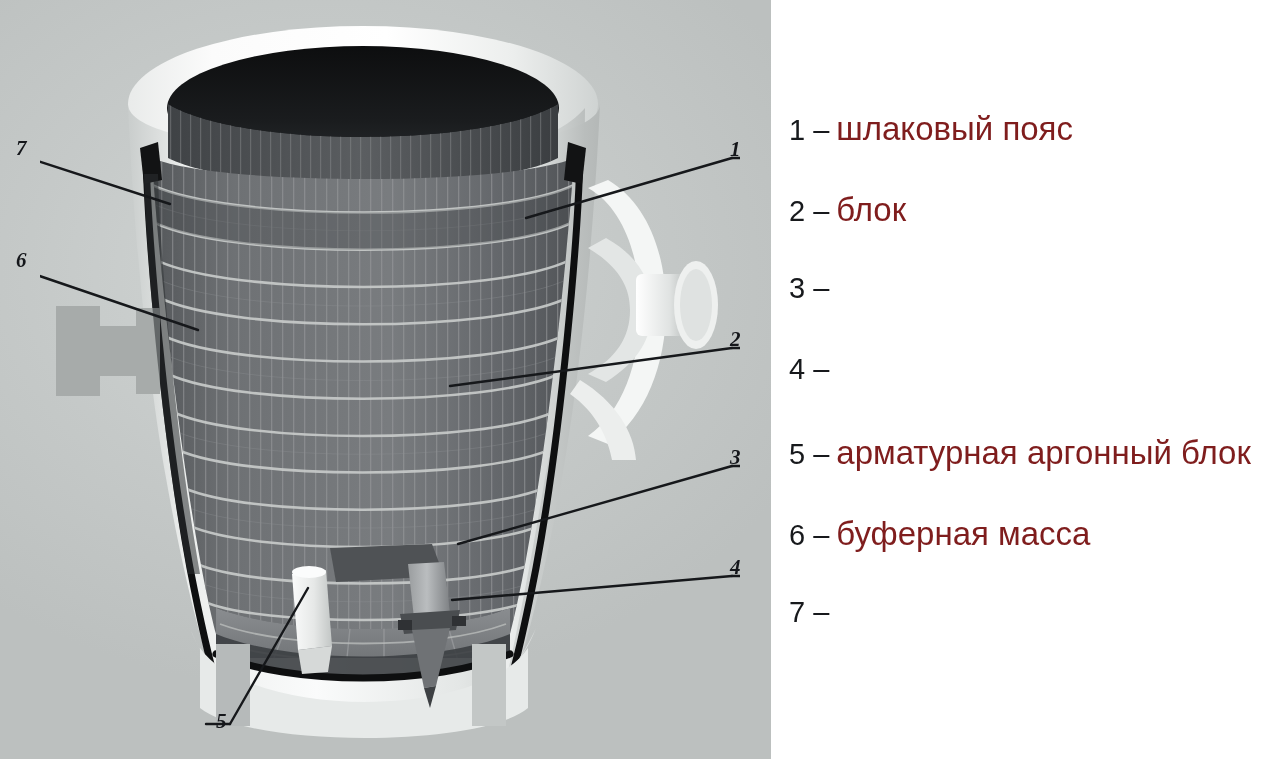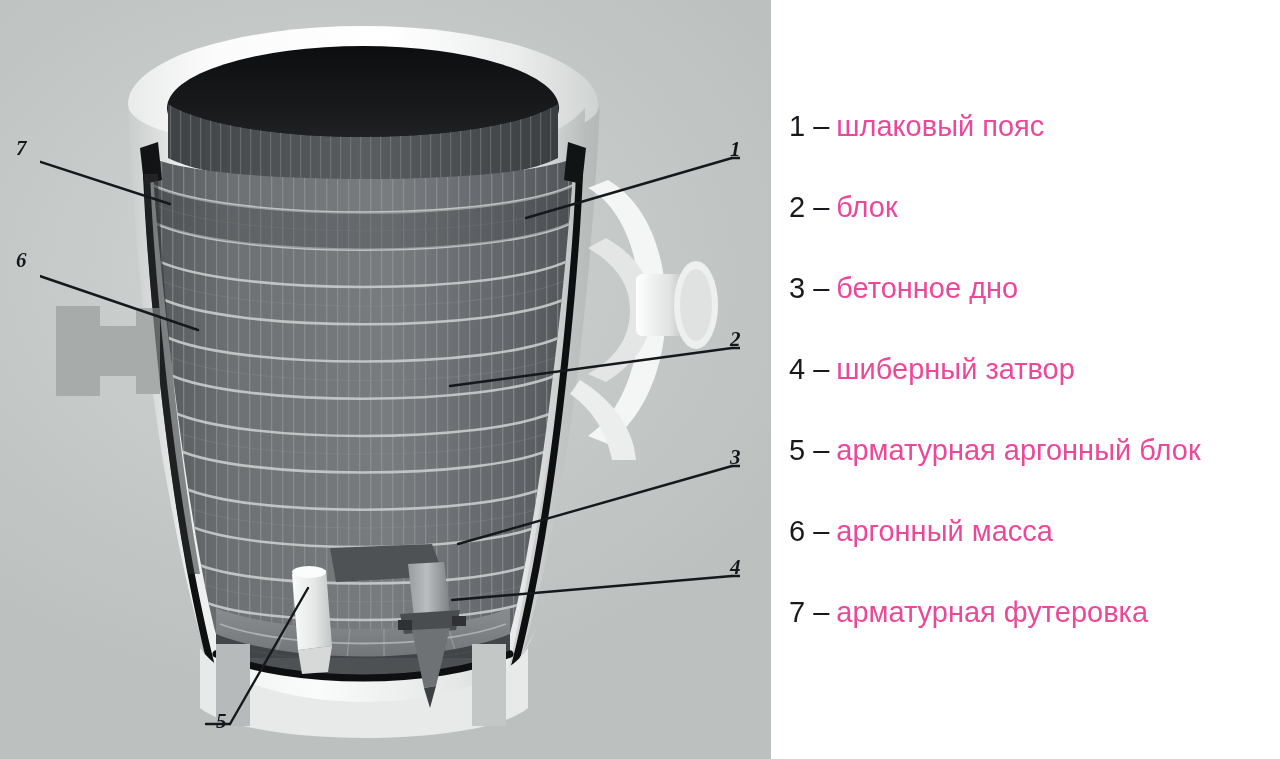--- a/index.html
+++ b/index.html
@@ -74,22 +74,22 @@
     color: #17191c;
     font-weight: 400;
     letter-spacing: 0px;
   }
   .legend-dash {
     font-size: 29px;
     color: #17191c;
     padding: 0 7px 0 8px;
   }
   .legend-text {
-    font-size: 29px;
-    color: #ec4899;
+    font-size: 33px;
+    color: #7f1d1d;
     font-weight: 400;
   }
 </style>
 </head>
 <body>
 
 <div id="page">
 
   <div id="figure-panel">
     <div class="bg-grad"></div>
@@ -357,43 +357,40 @@
 
       <div class="legend-row">
         <span class="legend-num">2</span>
         <span class="legend-dash">–</span>
         <span class="legend-text">блок</span>
       </div>
 
       <div class="legend-row">
         <span class="legend-num">3</span>
         <span class="legend-dash">–</span>
-        <span class="legend-text">бетонное дно</span>
       </div>
 
       <div class="legend-row">
         <span class="legend-num">4</span>
         <span class="legend-dash">–</span>
-        <span class="legend-text">шиберный затвор</span>
       </div>
 
       <div class="legend-row">
         <span class="legend-num">5</span>
         <span class="legend-dash">–</span>
         <span class="legend-text">арматурная аргонный блок</span>
       </div>
 
       <div class="legend-row">
         <span class="legend-num">6</span>
         <span class="legend-dash">–</span>
-        <span class="legend-text">аргонный масса</span>
+        <span class="legend-text">буферная масса</span>
       </div>
 
       <div class="legend-row">
         <span class="legend-num">7</span>
         <span class="legend-dash">–</span>
-        <span class="legend-text">арматурная футеровка</span>
       </div>
 
     </div>
   </div>
 
 </div>
 
 </body></html>

